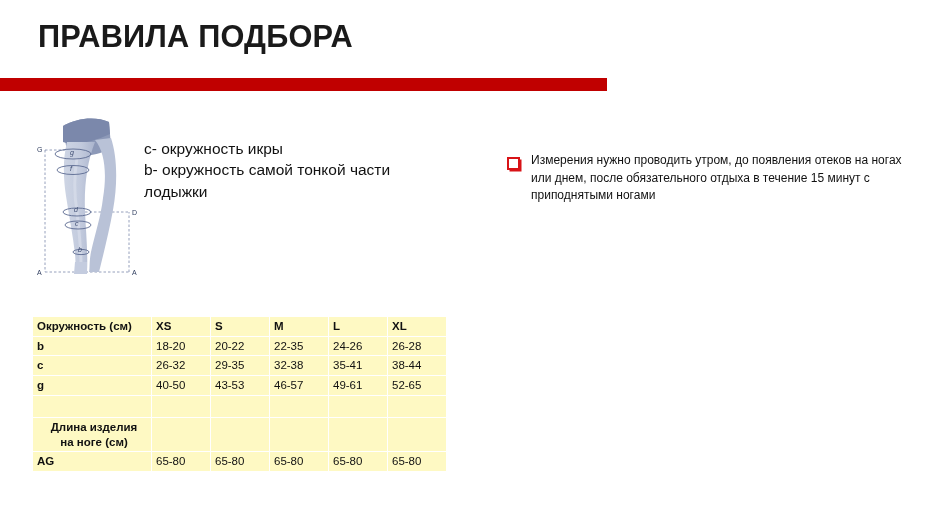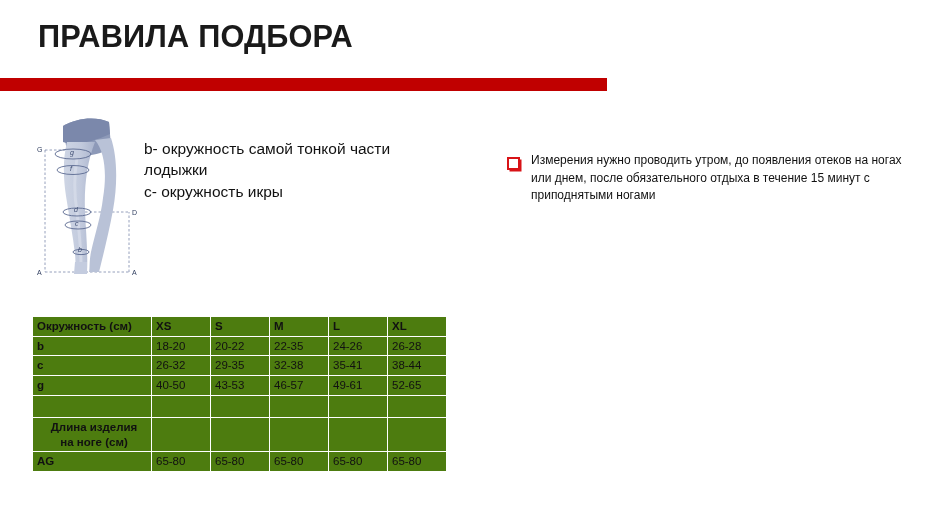--- a/index.html
+++ b/index.html
@@ -92,21 +92,21 @@
     position: absolute;
     left: 33px;
     top: 317px;
     width: 384px;
     border-collapse: collapse;
     font-size: 11.5px;
     color: #111111;
     table-layout: fixed;
   }
   .size-table td {
-    background: #4d7c0f;
+    background: #fef9c3;
     border-right: 1.2px solid #ffffff;
     border-bottom: 1.2px solid #ffffff;
     padding: 2px 0 2px 4px;
     vertical-align: top;
     line-height: 1.28;
     height: 14px;
   }
   .size-table td:last-child { border-right: none; }
   .size-table .c0 { width: 114px; font-weight: bold; }
   .size-table .cx { width: 54px; }
@@ -177,22 +177,22 @@
     <g font-family="Liberation Sans, sans-serif" font-size="7" fill="#2e3c5e">
       <text x="4" y="40">G</text>
       <text x="99" y="103">D</text>
       <text x="4" y="163">A</text>
       <text x="99" y="163">A</text>
     </g>
   </svg>
 </div>
 
 <div class="legend-text">
+  <div>c- окружность икры</div>
   <div>b- окружность самой тонкой части лодыжки</div>
-  <div>c- окружность икры</div>
 </div>
 
 <div class="bullet-block">
   <span class="bullet-marker"></span>
   <span class="bullet-text"> Измерения нужно проводить утром, до появления отеков на ногах или днем, после обязательного отдыха в течение 15 минут с приподнятыми ногами</span>
 </div>
 
 <table class="size-table">
   <tbody>
     <tr>

